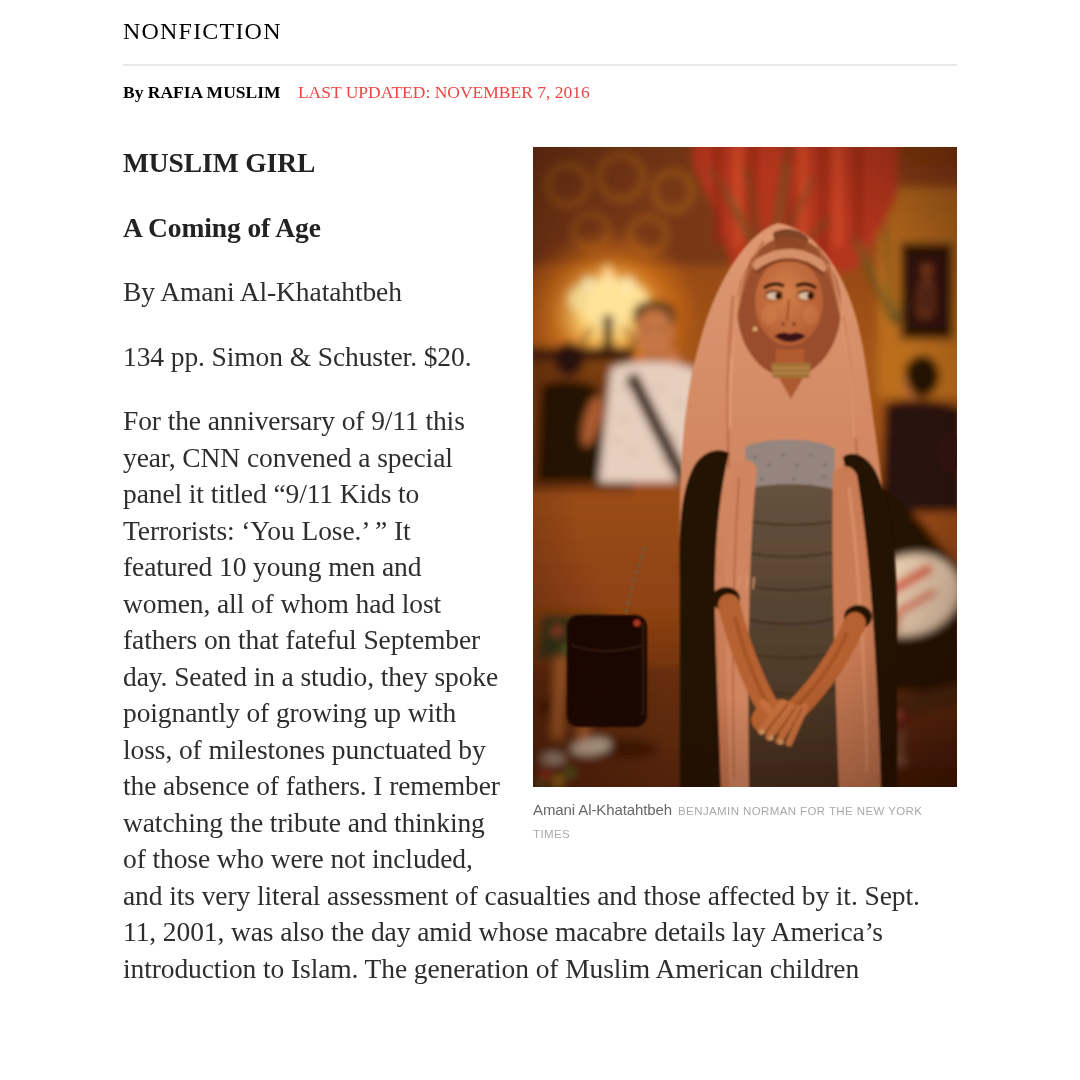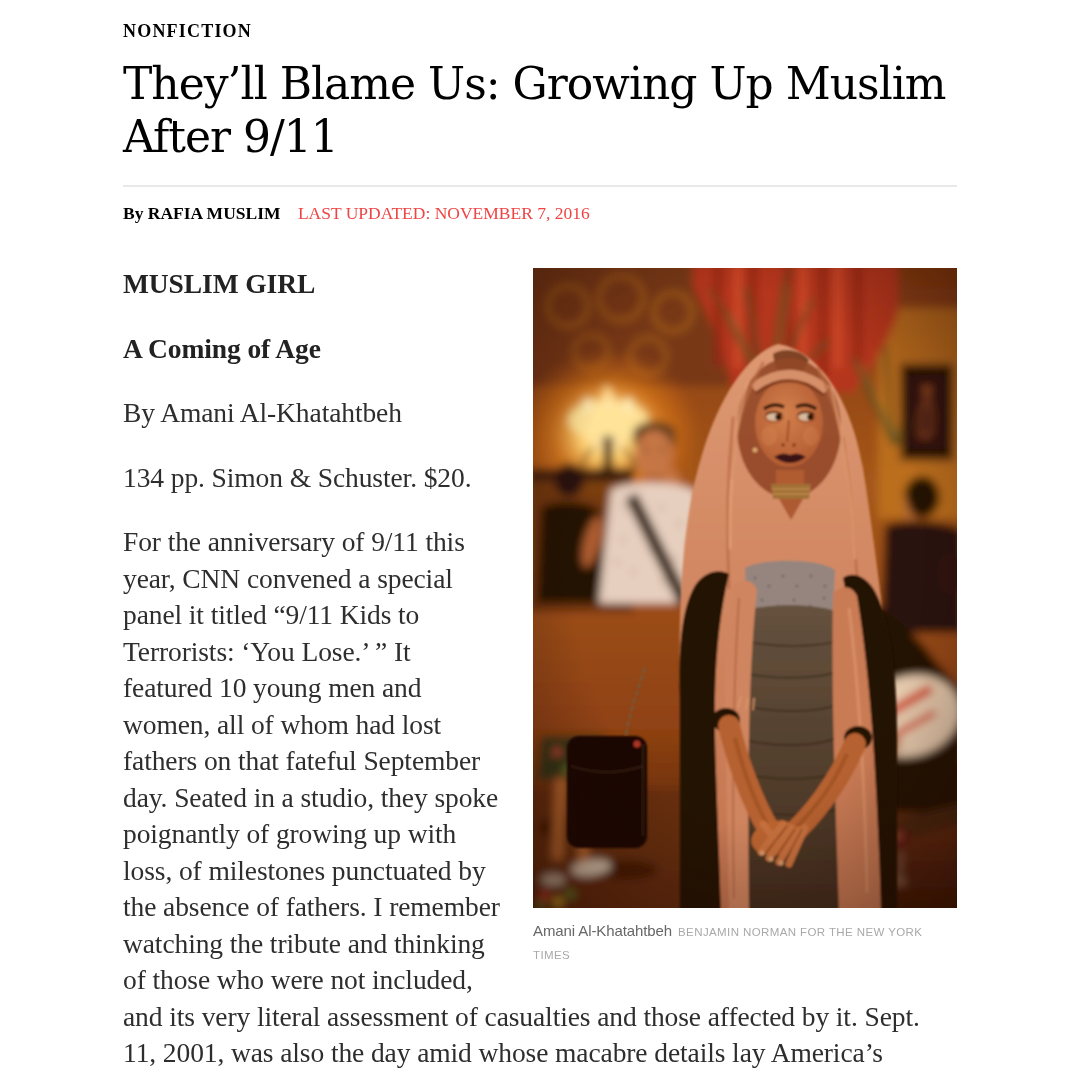--- a/index.html
+++ b/index.html
@@ -2,21 +2,21 @@
 <html><head>
 <meta charset="utf-8">
 <style>
   html,body{margin:0;padding:0;}
   body{
     width:1080px;height:1080px;background:#ffffff;overflow:hidden;
     color:#000;font-family:"Liberation Serif",serif;
   }
   .page{box-sizing:border-box;width:1080px;height:1080px;padding:20px 123px 0 123px;}
   .kicker{
-    font-family:"Liberation Serif",serif;font-weight:700;font-size:18px;line-height:22px;
+    font-family:"Liberation Serif",serif;font-weight:400;font-size:24px;line-height:22px;
     letter-spacing:1.2px;color:#000;
   }
   h1.title{
     font-family:"DejaVu Serif",serif;font-weight:400;
     font-size:44px;line-height:53px;letter-spacing:-1px;
     margin:15px 0 0 0;color:#000;
   }
   .rule{height:2px;background:#e9e9e9;margin-top:22px;}
   .byline{margin-top:15px;font-size:17.5px;line-height:22px;color:#222;}
   .byline .author{font-weight:700;color:#000;}
@@ -33,21 +33,20 @@
   p.book-line.bold{font-weight:700;color:#222;}
   p.body-par{margin:0;}
 </style>
 </head>
 <body>
 
 <div class="page">
 
   <div class="kicker">NONFICTION</div>
 
-  <h1 class="title">They’ll Blame Us: Growing Up Muslim After 9/11</h1>
 
   <div class="rule"></div>
 
   <div class="byline">
     <span class="author">By RAFIA MUSLIM</span>
     <span class="updated">LAST UPDATED: NOVEMBER 7, 2016</span>
   </div>
 
   <div class="article">
 

